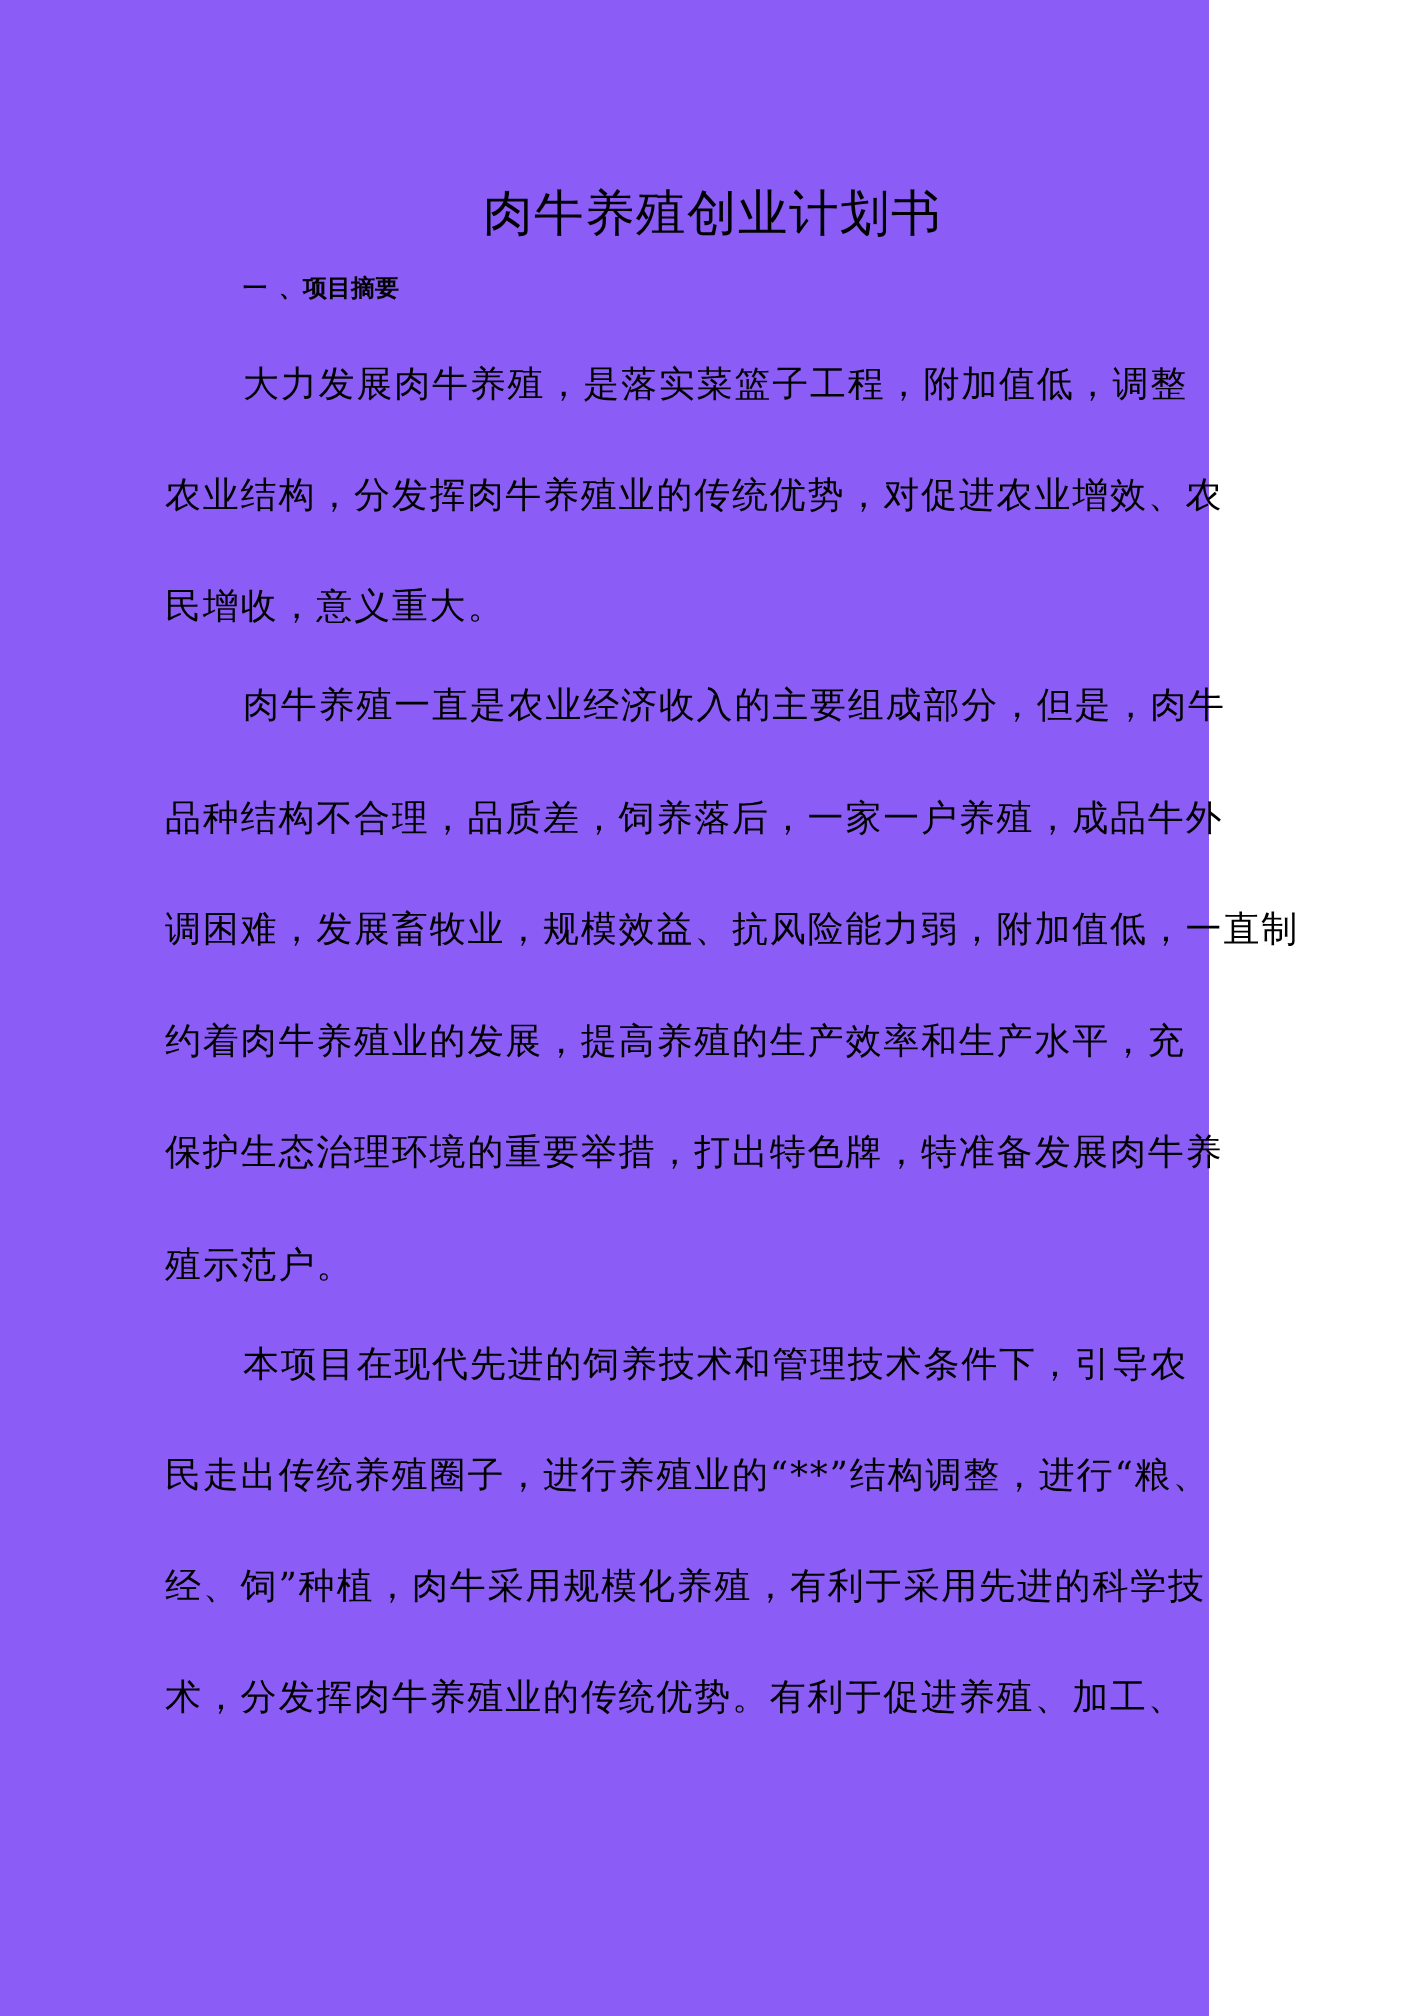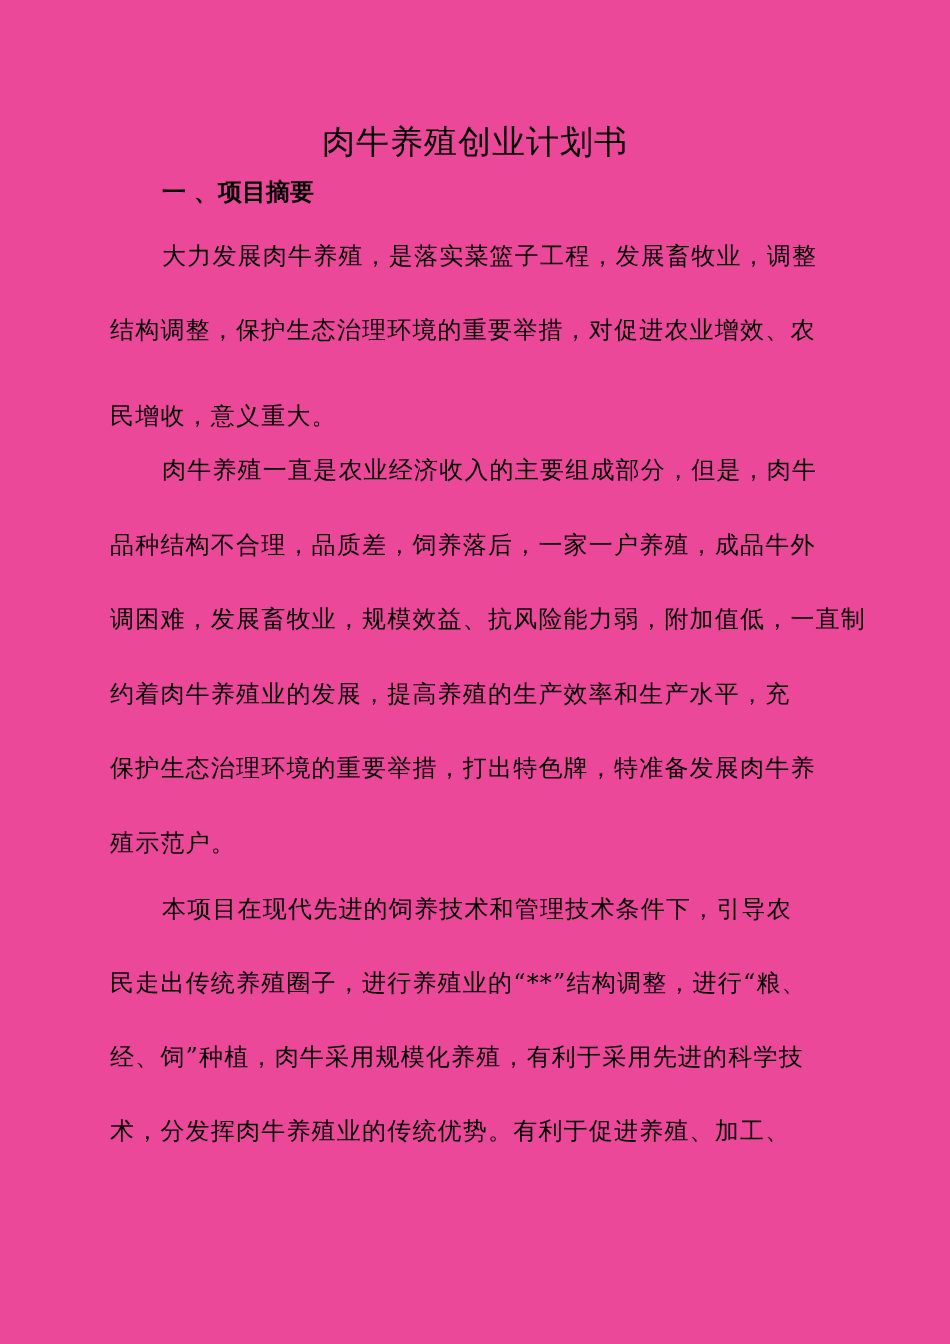--- a/index.html
+++ b/index.html
@@ -12,42 +12,42 @@
       height: 1344px;
       position: relative;
       overflow: hidden;
       font-family: "DejaVu Serif", "Liberation Serif", serif;
       color: #000000;
     }
     .page {
       position: absolute;
       left: 0;
       top: 0;
-      width: 950px;
+      width: 806px;
       height: 1344px;
-      background: #ec4899;
+      background: #8b5cf6;
     }
     .title {
       position: absolute;
       left: 0;
       width: 950px;
       top: 120px;
       text-align: center;
       font-family: "DejaVu Sans", "Liberation Sans", sans-serif;
       font-size: 33px;
       line-height: 44px;
       font-weight: normal;
       letter-spacing: 1px;
     }
     .section-heading {
       position: absolute;
       left: 162px;
       top: 174px;
       font-family: "DejaVu Sans", "Liberation Sans", sans-serif;
-      font-size: 24px;
+      font-size: 16px;
       line-height: 36px;
       font-weight: bold;
       text-align: center;
     }
     .section-heading .num {
       margin-right: 8px;
     }
     .line {
       position: absolute;
       left: 110px;
@@ -65,23 +65,23 @@
 
 <div class="page">
 
   <div class="title">肉牛养殖创业计划书</div>
 
   <div class="section-heading">
     <span class="num">一</span><span>、项目摘要</span>
   </div>
 
   <div>
-    <div class="line indent" style="top:238px">大力发展肉牛养殖，是落实菜篮子工程，发展畜牧业，调整</div>
-    <div class="line" style="top:312px">结构调整，保护生态治理环境的重要举措，对促进农业增效、农</div>
-    <div class="line" style="top:398px">民增收，意义重大。</div>
+    <div class="line indent" style="top:238px">大力发展肉牛养殖，是落实菜篮子工程，附加值低，调整</div>
+    <div class="line" style="top:312px">农业结构，分发挥肉牛养殖业的传统优势，对促进农业增效、农</div>
+    <div class="line" style="top:386px">民增收，意义重大。</div>
   </div>
 
   <div>
     <div class="line indent" style="top:452px">肉牛养殖一直是农业经济收入的主要组成部分，但是，肉牛</div>
     <div class="line" style="top:527px">品种结构不合理，品质差，饲养落后，一家一户养殖，成品牛外</div>
     <div class="line" style="top:601px">调困难，发展畜牧业，规模效益、抗风险能力弱，附加值低，一直制</div>
     <div class="line" style="top:676px">约着肉牛养殖业的发展，提高养殖的生产效率和生产水平，充</div>
     <div class="line" style="top:750px">保护生态治理环境的重要举措，打出特色牌，特准备发展肉牛养</div>
     <div class="line" style="top:825px">殖示范户。</div>
   </div>

